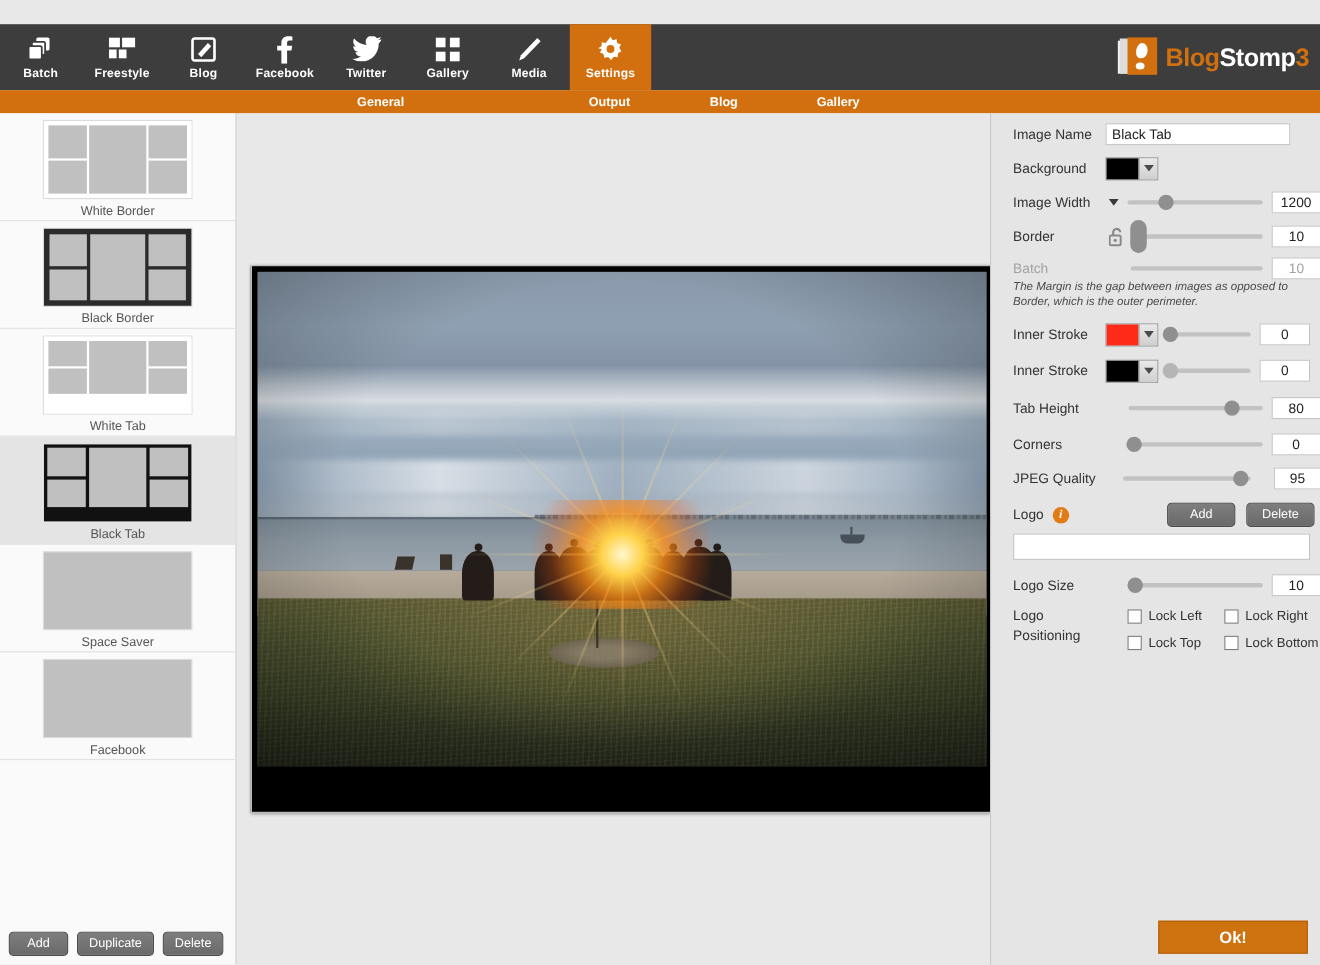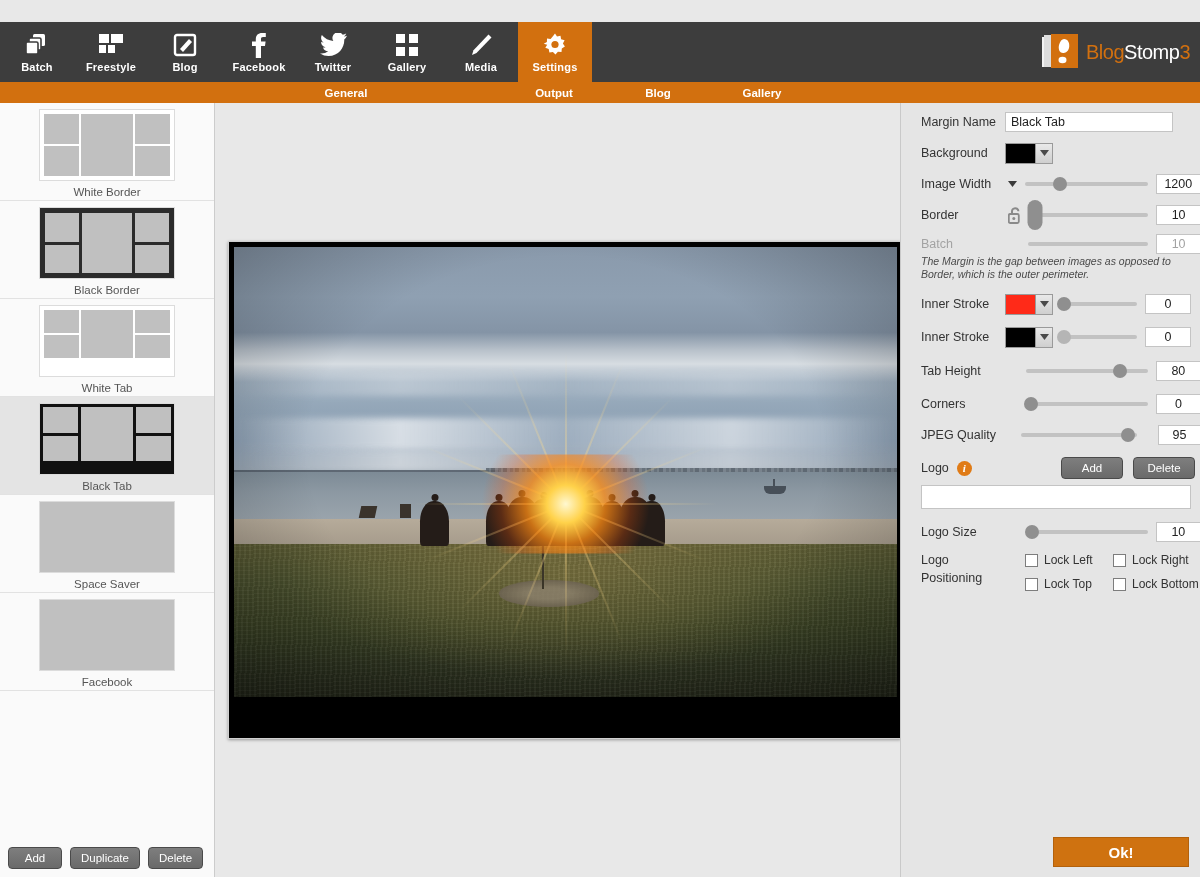--- a/index.html
+++ b/index.html
@@ -39,21 +39,21 @@
   }
   .tb-item.active { background: #d2691e; background: #d2700f; }
   .tb-ico { height: 26px; display: flex; align-items: center; justify-content: center; }
   .tb-lbl { font-size: 11px; color: #ffffff; font-weight: bold; letter-spacing: .2px; }
 
   .logo-wrap {
     position: absolute; right: 10px; top: 11px; display: flex;
     align-items: center; gap: 6px;
   }
   .logo-mark { width: 38px; height: 38px; position: relative; }
-  .logo-text { font-size: 20px; font-weight: normal; letter-spacing: -.5px; }
+  .logo-text { font-size: 23px; font-weight: bold; letter-spacing: -.5px; }
   .lt-blog { color: #d2700f; }
   .lt-stomp { color: #ffffff; }
   .lt-three { color: #d2700f; }
 
   
   .subnav {
     position: absolute; left: 0; top: 82px; width: 1200px; height: 21px;
     background: #d2700f;
   }
   .sn-items { position: absolute; left: 294px; top: 0; display: flex; height: 21px; }
@@ -521,21 +521,21 @@
         <div class="sunglow"></div>
         <div class="vignette"></div>
       </div>
       <div class="tab-strip"></div>
     </div>
   </div>
 
   <div class="rpanel">
 
     <div class="row" style="top:4px">
-      <div class="rlabel">Margin Name</div>
+      <div class="rlabel">Image Name</div>
       <input class="tinput" style="width: 168px;" value="Black Tab">
     </div>
 
     <div class="row" style="top:35px">
       <div class="rlabel">Background</div>
       <div class="swatch">
         <div class="swatch-color" id="bg-swatch" style="background: rgb(0, 0, 0);"></div>
         <div class="swatch-arrow">
           <svg width="9" height="6" viewBox="0 0 9 6">
               <path d="M0 0 L4.5 6 L9 0 Z" fill="#4a4a4a"></path>

